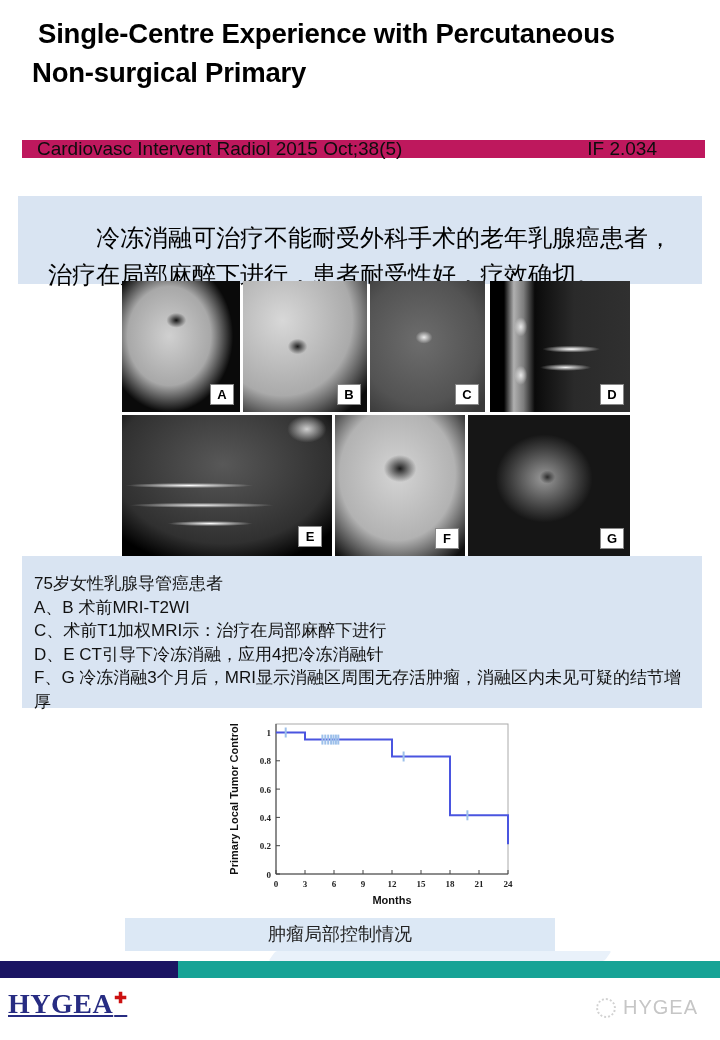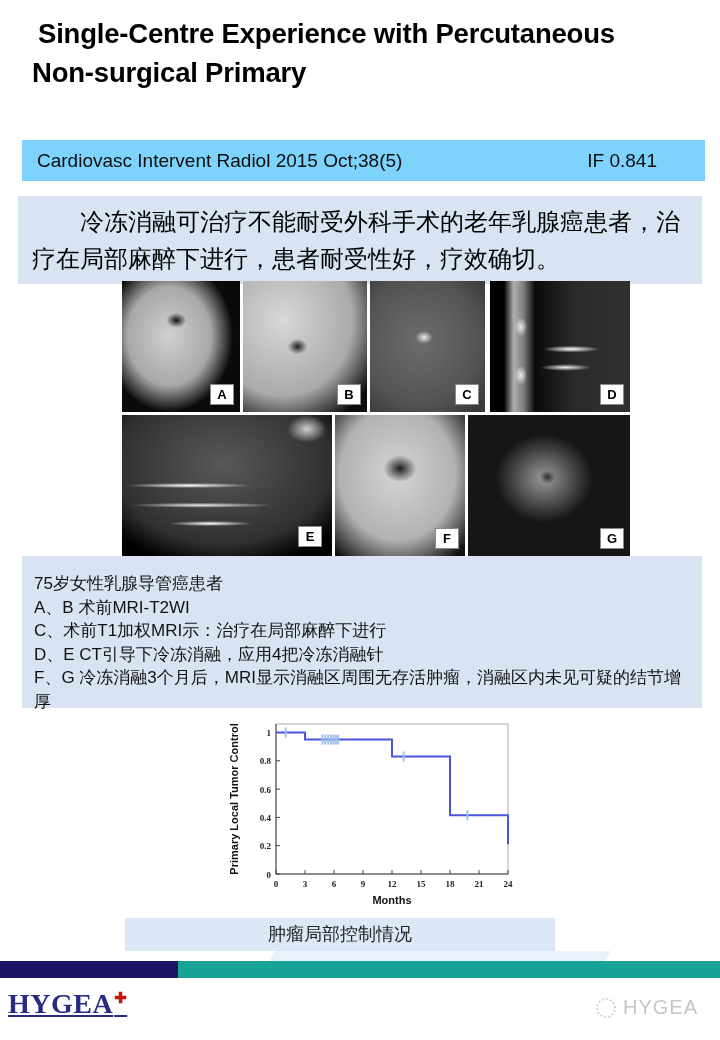--- a/index.html
+++ b/index.html
@@ -6,30 +6,30 @@
   #slide{position:relative;width:720px;height:1040px;background:#ffffff;overflow:hidden;
          font-family:"Liberation Sans",sans-serif;}
 
   
   #title{position:absolute;left:32px;top:14px;width:692px;color:#000;
          font-size:27.5px;font-weight:bold;line-height:39px;letter-spacing:-0.2px;}
   #title .tline{white-space:nowrap;}
   #title .tline:first-child{padding-left:6px;}
 
   
-  #journal-bar{position:absolute;left:22px;top:140px;width:683px;height:41px;
-               background:#7dd3fc;display:flex;align-items:center;
+  #journal-bar{position:absolute;left:22px;top:140px;width:683px;height:18px;
+               background:#be185d;display:flex;align-items:center;
                justify-content:space-between;box-sizing:border-box;
                padding:0 48px 0 15px;font-size:19px;color:#0d0d0d;}
 
   
   #abstract-box{position:absolute;left:18px;top:196px;width:684px;height:88px;
                 background:#d9e4f2;box-sizing:border-box;padding:7px 14px;
                 font-size:24px;line-height:37px;color:#000;}
-  #abstract-box p{margin:0;text-indent:2em;}
+  #abstract-box p{margin:16px;text-indent:2em;}
 
   
   .panel{position:absolute;background:#000;overflow:hidden;}
   .chip{position:absolute;right:6px;bottom:7px;width:24px;height:21px;background:#fff;
         color:#000;font-size:13px;font-weight:bold;display:flex;align-items:center;
         justify-content:center;border:1px solid #888;box-sizing:border-box;}
   .p-a{left:122px;top:281px;width:118px;height:131px;
        background:radial-gradient(16px 12px at 46% 30%,rgba(0,0,0,.9),rgba(0,0,0,0) 62%),
                   radial-gradient(80px 95px at 40% 42%,#d0d0d0,#a8a8a8 52%,#0a0a0a 80%) #000;}
   .p-b{left:243px;top:281px;width:124px;height:131px;
@@ -91,21 +91,21 @@
 
 <div id="slide">
 
   <div id="title">
       <div class="tline">Single-Centre Experience with Percutaneous</div>
       <div class="tline">Non-surgical Primary</div>
     </div>
 
   <div id="journal-bar">
     <span>Cardiovasc Intervent Radiol 2015 Oct;38(5)</span>
-    <span>IF 0.841</span>
+    <span>IF 2.034</span>
   </div>
 
   <div id="abstract-box">
     <p>冷冻消融可治疗不能耐受外科手术的老年乳腺癌患者，治疗在局部麻醉下进行，患者耐受性好，疗效确切。</p>
   </div>
 
   <div id="figure-grid">
       <div class="panel p-a">
         <div class="chip">A</div>
       </div>

